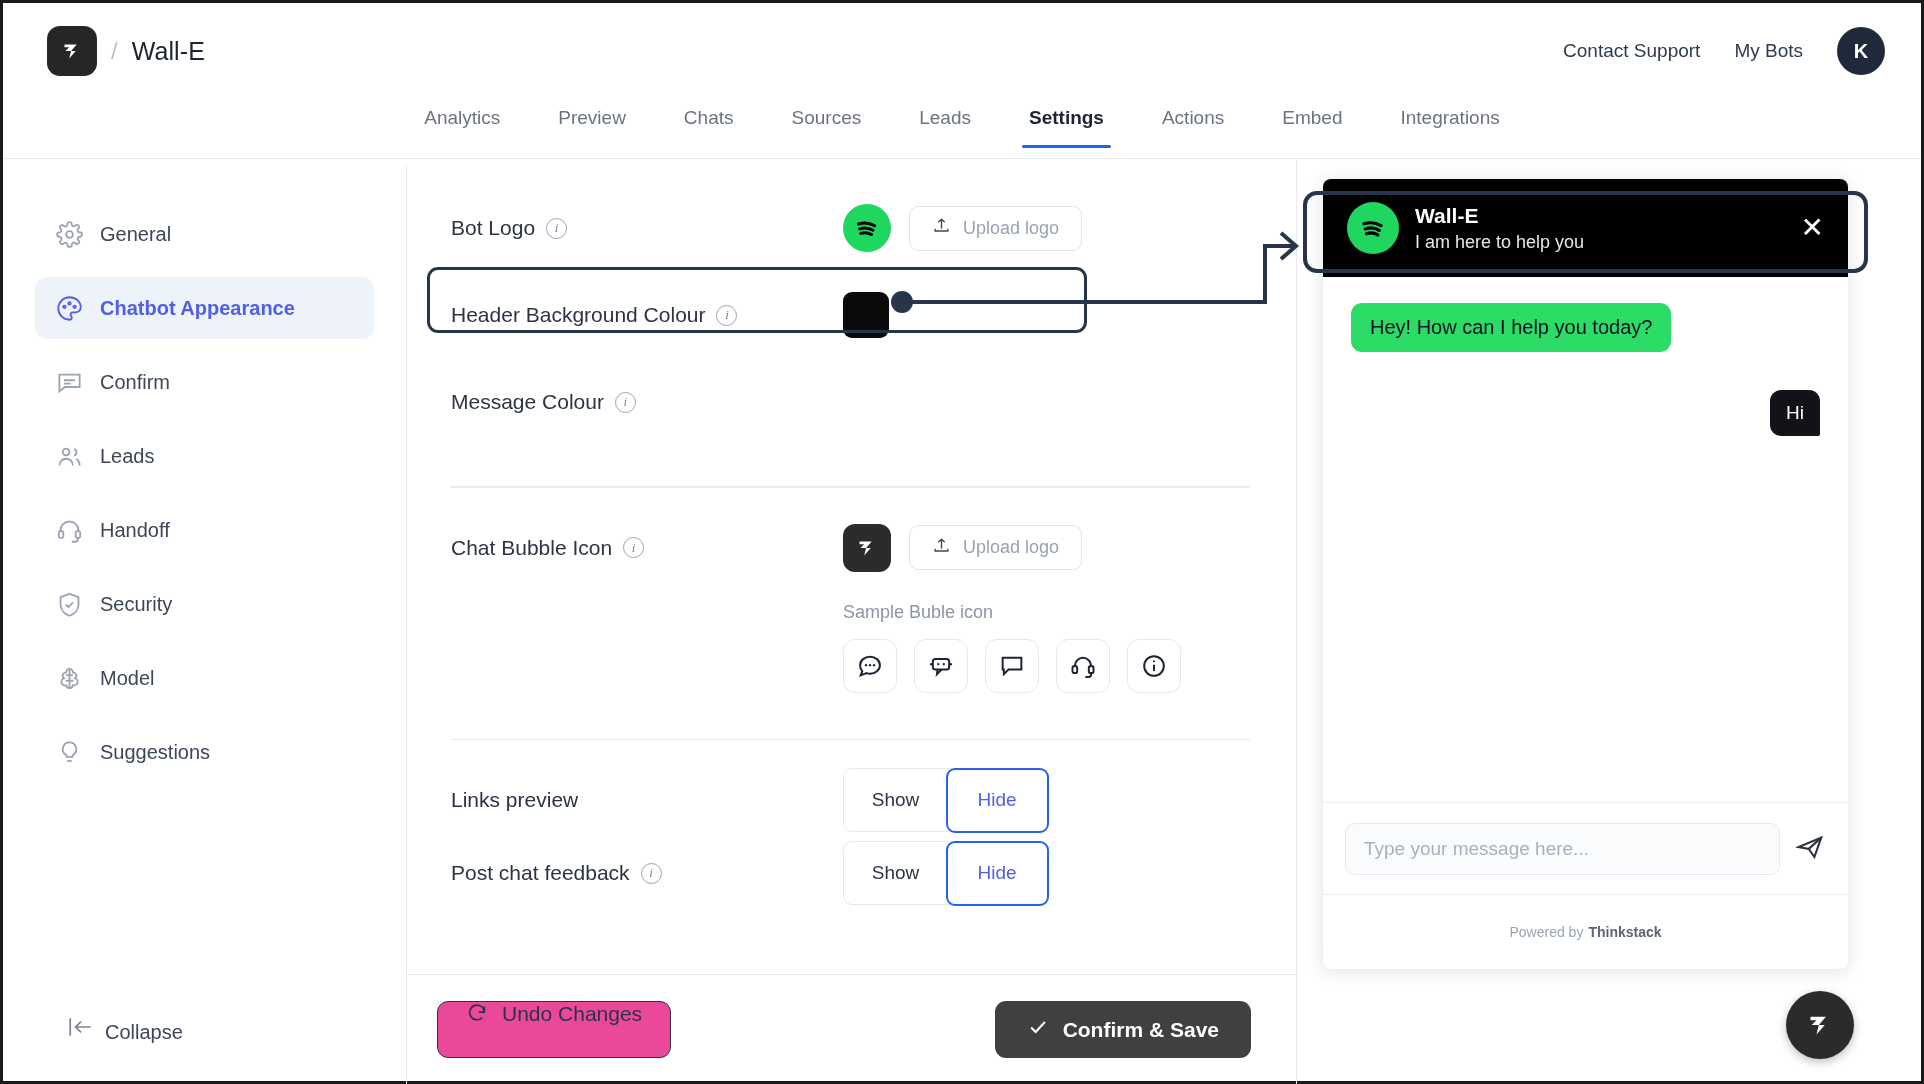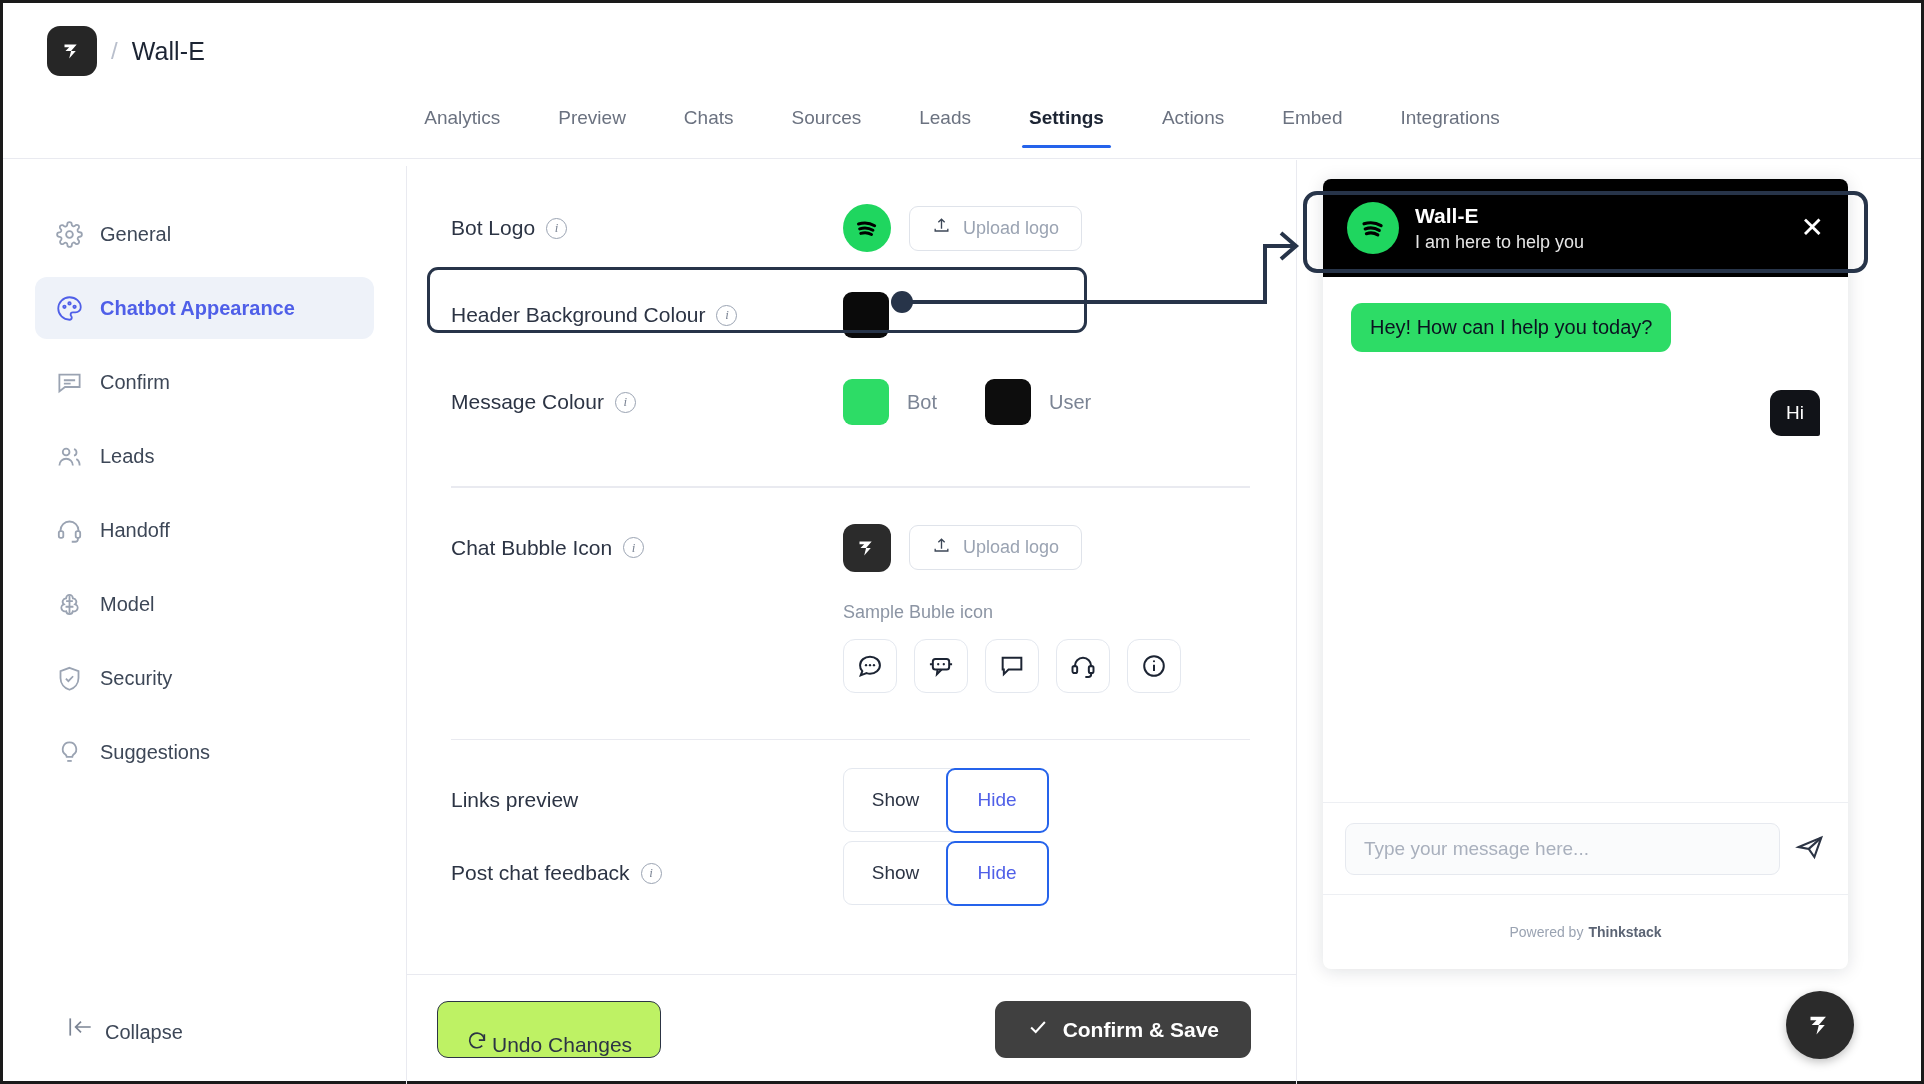--- a/index.html
+++ b/index.html
@@ -160,23 +160,23 @@
     margin: -1.5px; background:#fff;
   }
 
   
   .main-footer {
     position: absolute; left: 0; bottom: 0; width: 890px; height: 110px;
     border-top: 1.5px solid #e9eaf0;
     display: flex; align-items: center; padding: 0 46px 0 30px;
   }
   .btn-undo {
-    display:flex; align-items:flex-end; gap: 4px;
+    display:flex; align-items:flex-start; gap: 14px;
     height: 57px; padding: 0 28px;
-    border: 1.5px solid #2c3444; border-radius: 11px; background:#bef264;
+    border: 1.5px solid #2c3444; border-radius: 11px; background:#ec4899;
     font-size: 21px; color: #2c3444;
   }
   .btn-undo svg { width: 22px; height: 22px; stroke:#2c3444; fill:none; stroke-width:1.8; }
   .btn-save {
     margin-left: auto;
     display:flex; align-items:center; gap: 14px;
     height: 57px; padding: 0 32px;
     border-radius: 11px; background:#404040; color:#fff;
     font-size: 21px; font-weight: 600;
   }
@@ -249,20 +249,25 @@
 
   <div class="topbar">
     <div class="brand">
       <div class="brand-logo">
         <svg width="30" height="30" viewBox="0 0 32 32">
             <path d="M8 9h13l-6 7h5l-7 8 2-8H9l4-4H8z" fill="#fff"></path>
           </svg>
       </div>
       <span class="brand-slash">/</span>
       <span class="brand-name">Wall-E</span>
+    </div>
+    <div class="topbar-right">
+      <span class="top-link">Contact Support</span>
+      <span class="top-link">My Bots</span>
+      <div class="avatar">K</div>
     </div>
   </div>
 
   <div class="tabs">
     <div class="tab">Analytics</div>
     <div class="tab">Preview</div>
     <div class="tab">Chats</div>
     <div class="tab">Sources</div>
     <div class="tab">Leads</div>
     <div class="tab active">Settings</div>
@@ -324,35 +329,35 @@
             <rect x="17.5" y="12.5" width="4" height="6" rx="1.6"></rect>
             <path d="M19.5 18.5v1a2.5 2.5 0 0 1-2.5 2.5h-3"></path>
           </svg>
       </span>
       <span>Handoff</span>
     </div>
 
     <div class="side-item">
       <span class="side-ico">
         <svg viewBox="0 0 24 24">
+            <path d="M12 2.5l8 3v6c0 5-3.4 9-8 10.5C7.4 20.5 4 16.5 4 11.5v-6z"></path>
+            <path d="M8.8 12.2l2.2 2.2 4.2-4.4"></path>
+          </svg>
+      </span>
+      <span>Security</span>
+    </div>
+
+    <div class="side-item">
+      <span class="side-ico">
+        <svg viewBox="0 0 24 24">
             <path d="M12 3.5a3 3 0 0 0-3 3 3 3 0 0 0-2 5.3A3.2 3.2 0 0 0 9 18a3 3 0 0 0 3 2.5 3 3 0 0 0 3-2.5 3.2 3.2 0 0 0 2-6.2 3 3 0 0 0-2-5.3 3 3 0 0 0-3-3z"></path>
             <path d="M12 4v16M9 9h6M8.5 14h7"></path>
           </svg>
       </span>
       <span>Model</span>
-    </div>
-
-    <div class="side-item">
-      <span class="side-ico">
-        <svg viewBox="0 0 24 24">
-            <path d="M12 2.5l8 3v6c0 5-3.4 9-8 10.5C7.4 20.5 4 16.5 4 11.5v-6z"></path>
-            <path d="M8.8 12.2l2.2 2.2 4.2-4.4"></path>
-          </svg>
-      </span>
-      <span>Security</span>
     </div>
 
     <div class="side-item">
       <span class="side-ico">
         <svg viewBox="0 0 24 24">
             <path d="M12 3a6 6 0 0 0-3.6 10.8c.6.5 1 1.2 1.1 2h5c.1-.8.5-1.5 1.1-2A6 6 0 0 0 12 3z"></path>
             <path d="M10 19.5h4"></path>
           </svg>
       </span>
       <span>Suggestions</span>
@@ -403,26 +408,20 @@
         <div class="row-ctl">
           <div class="swatch" style="background:#0a0a0a;"></div>
         </div>
       </div>
 
       <div class="row">
         <div class="row-label">
           <span>Message Colour</span>
           <span class="info-i">i</span>
         </div>
-        <div class="row-ctl">
-          <div class="swatch" style="background:#2ddc66;"></div>
-          <span class="swatch-label">Bot</span>
-          <div class="swatch" style="background:#0d0d0d; margin-left:30px;"></div>
-          <span class="swatch-label">User</span>
-        </div>
       </div>
 
       <div class="divider" style="margin-top:42px;"></div>
 
       <div class="row" style="align-items:flex-start; padding-top:30px; min-height:0;">
         <div class="row-label" style="padding-top:12px;">
           <span>Chat Bubble Icon</span>
           <span class="info-i">i</span>
         </div>
         <div>

